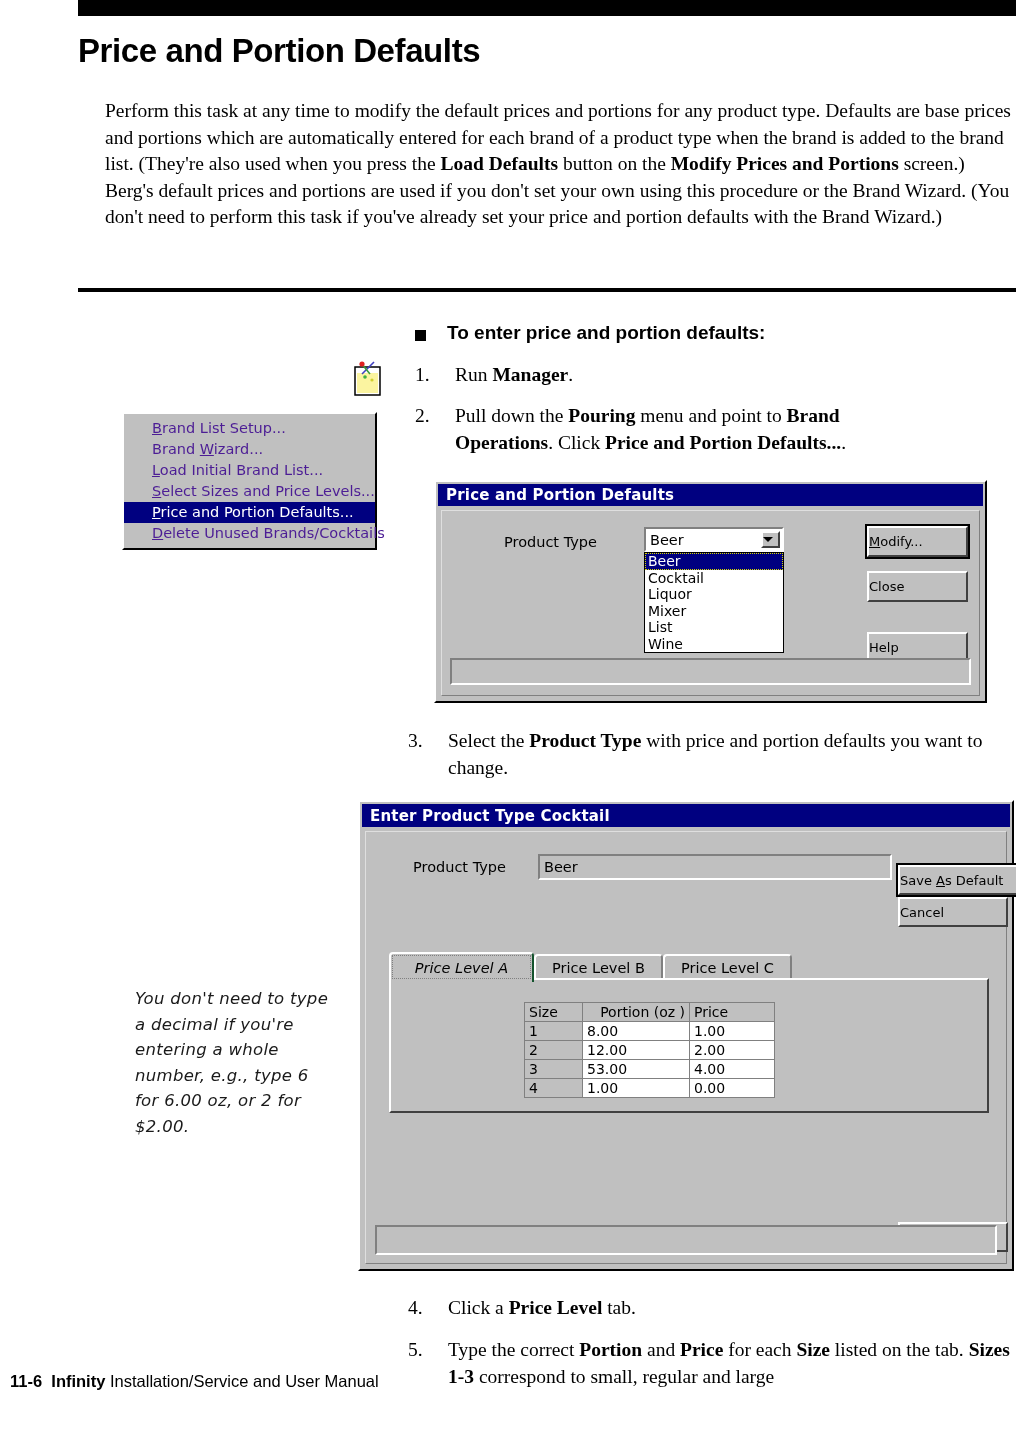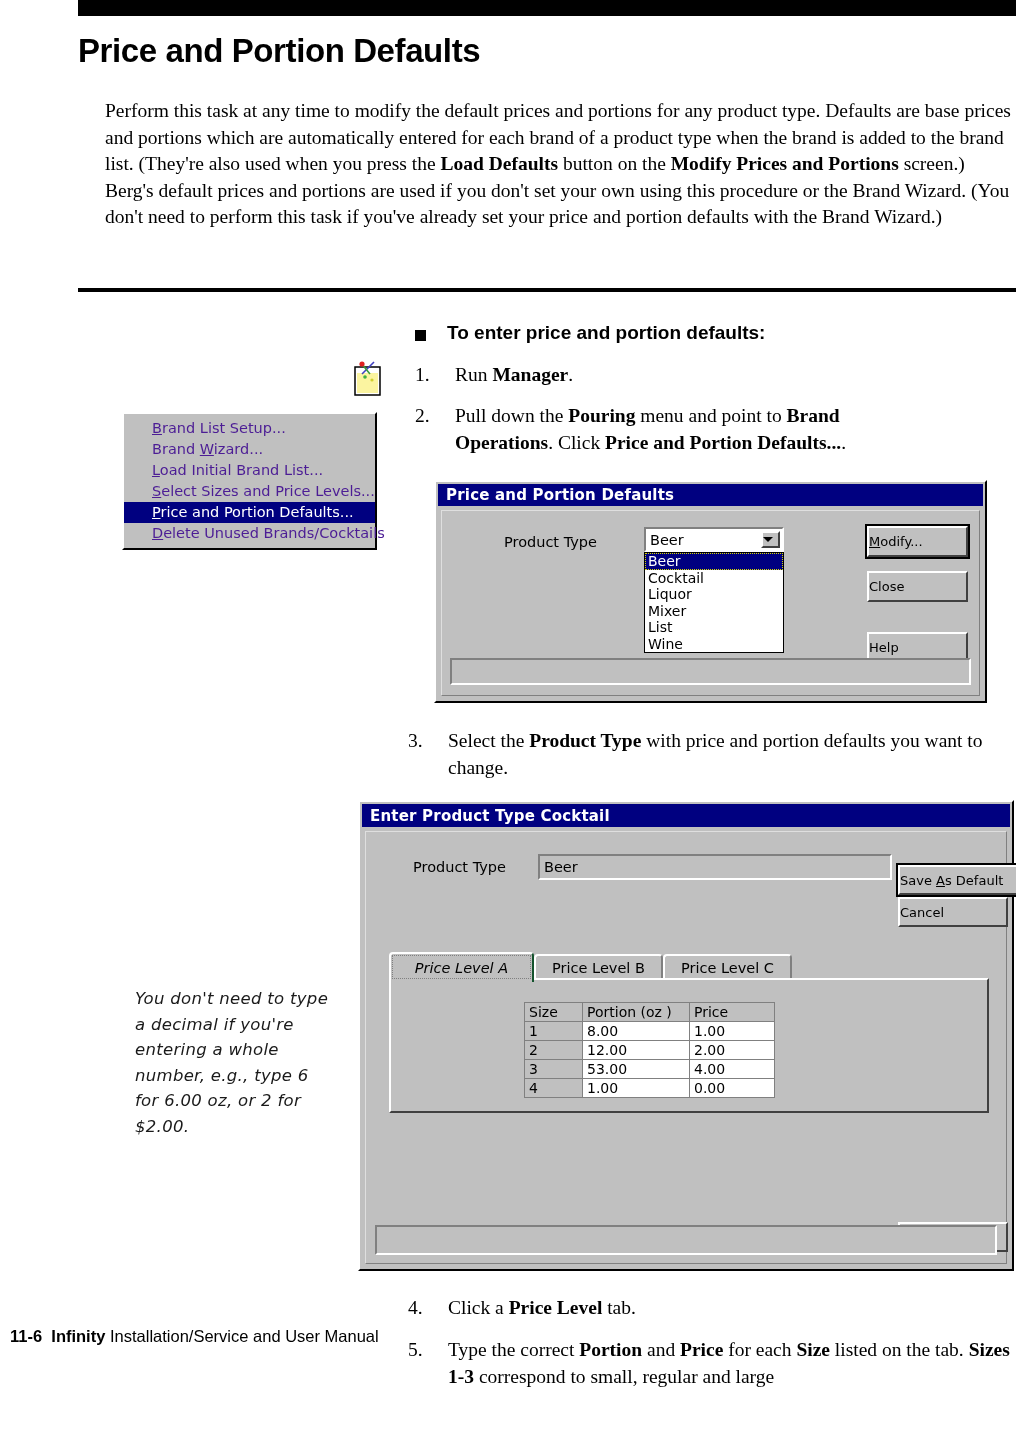--- a/index.html
+++ b/index.html
@@ -80,21 +80,21 @@
     font-family:"DejaVu Sans", sans-serif;
     font-size:16.5px;
     line-height:25.5px;
     color:#1a1a1a;
     letter-spacing:0.3px;
     font-style:italic;
   }
 
   
   .footer{
-    position:absolute; left:10px; top:1327px;
+    position:absolute; left:10px; top:1372px;
     font-family:"Liberation Sans", sans-serif;
     font-size:16.5px; color:#000;
     white-space:nowrap;
   }
   .footer b{font-weight:bold;}
 
   
   .w95-out{
     border-top:2px solid #ffffff;
     border-left:2px solid #ffffff;
@@ -289,21 +289,21 @@
     height:19px;
     text-align:left;
     font-weight:normal;
     box-sizing:border-box;
   }
   .grid th{ background:#c0c0c0; }
   .grid td.sizecell{ background:#c0c0c0; width:58px; }
   .grid td.portioncell{ background:#ffffff; width:107px; }
   .grid td.pricecell{ background:#ffffff; width:85px; }
   .grid th.h-size{width:58px;}
-  .grid th.h-portion{width:107px;}
+  .grid th.h-portion{width:107px;text-align:right;}
   .grid th.h-price{width:85px;}
 
   .c-status{
     position:absolute; left:9px; bottom:8px; right:9px; height:30px;
   }
 </style>
 </head>
 <body>
 
 <div class="page">

